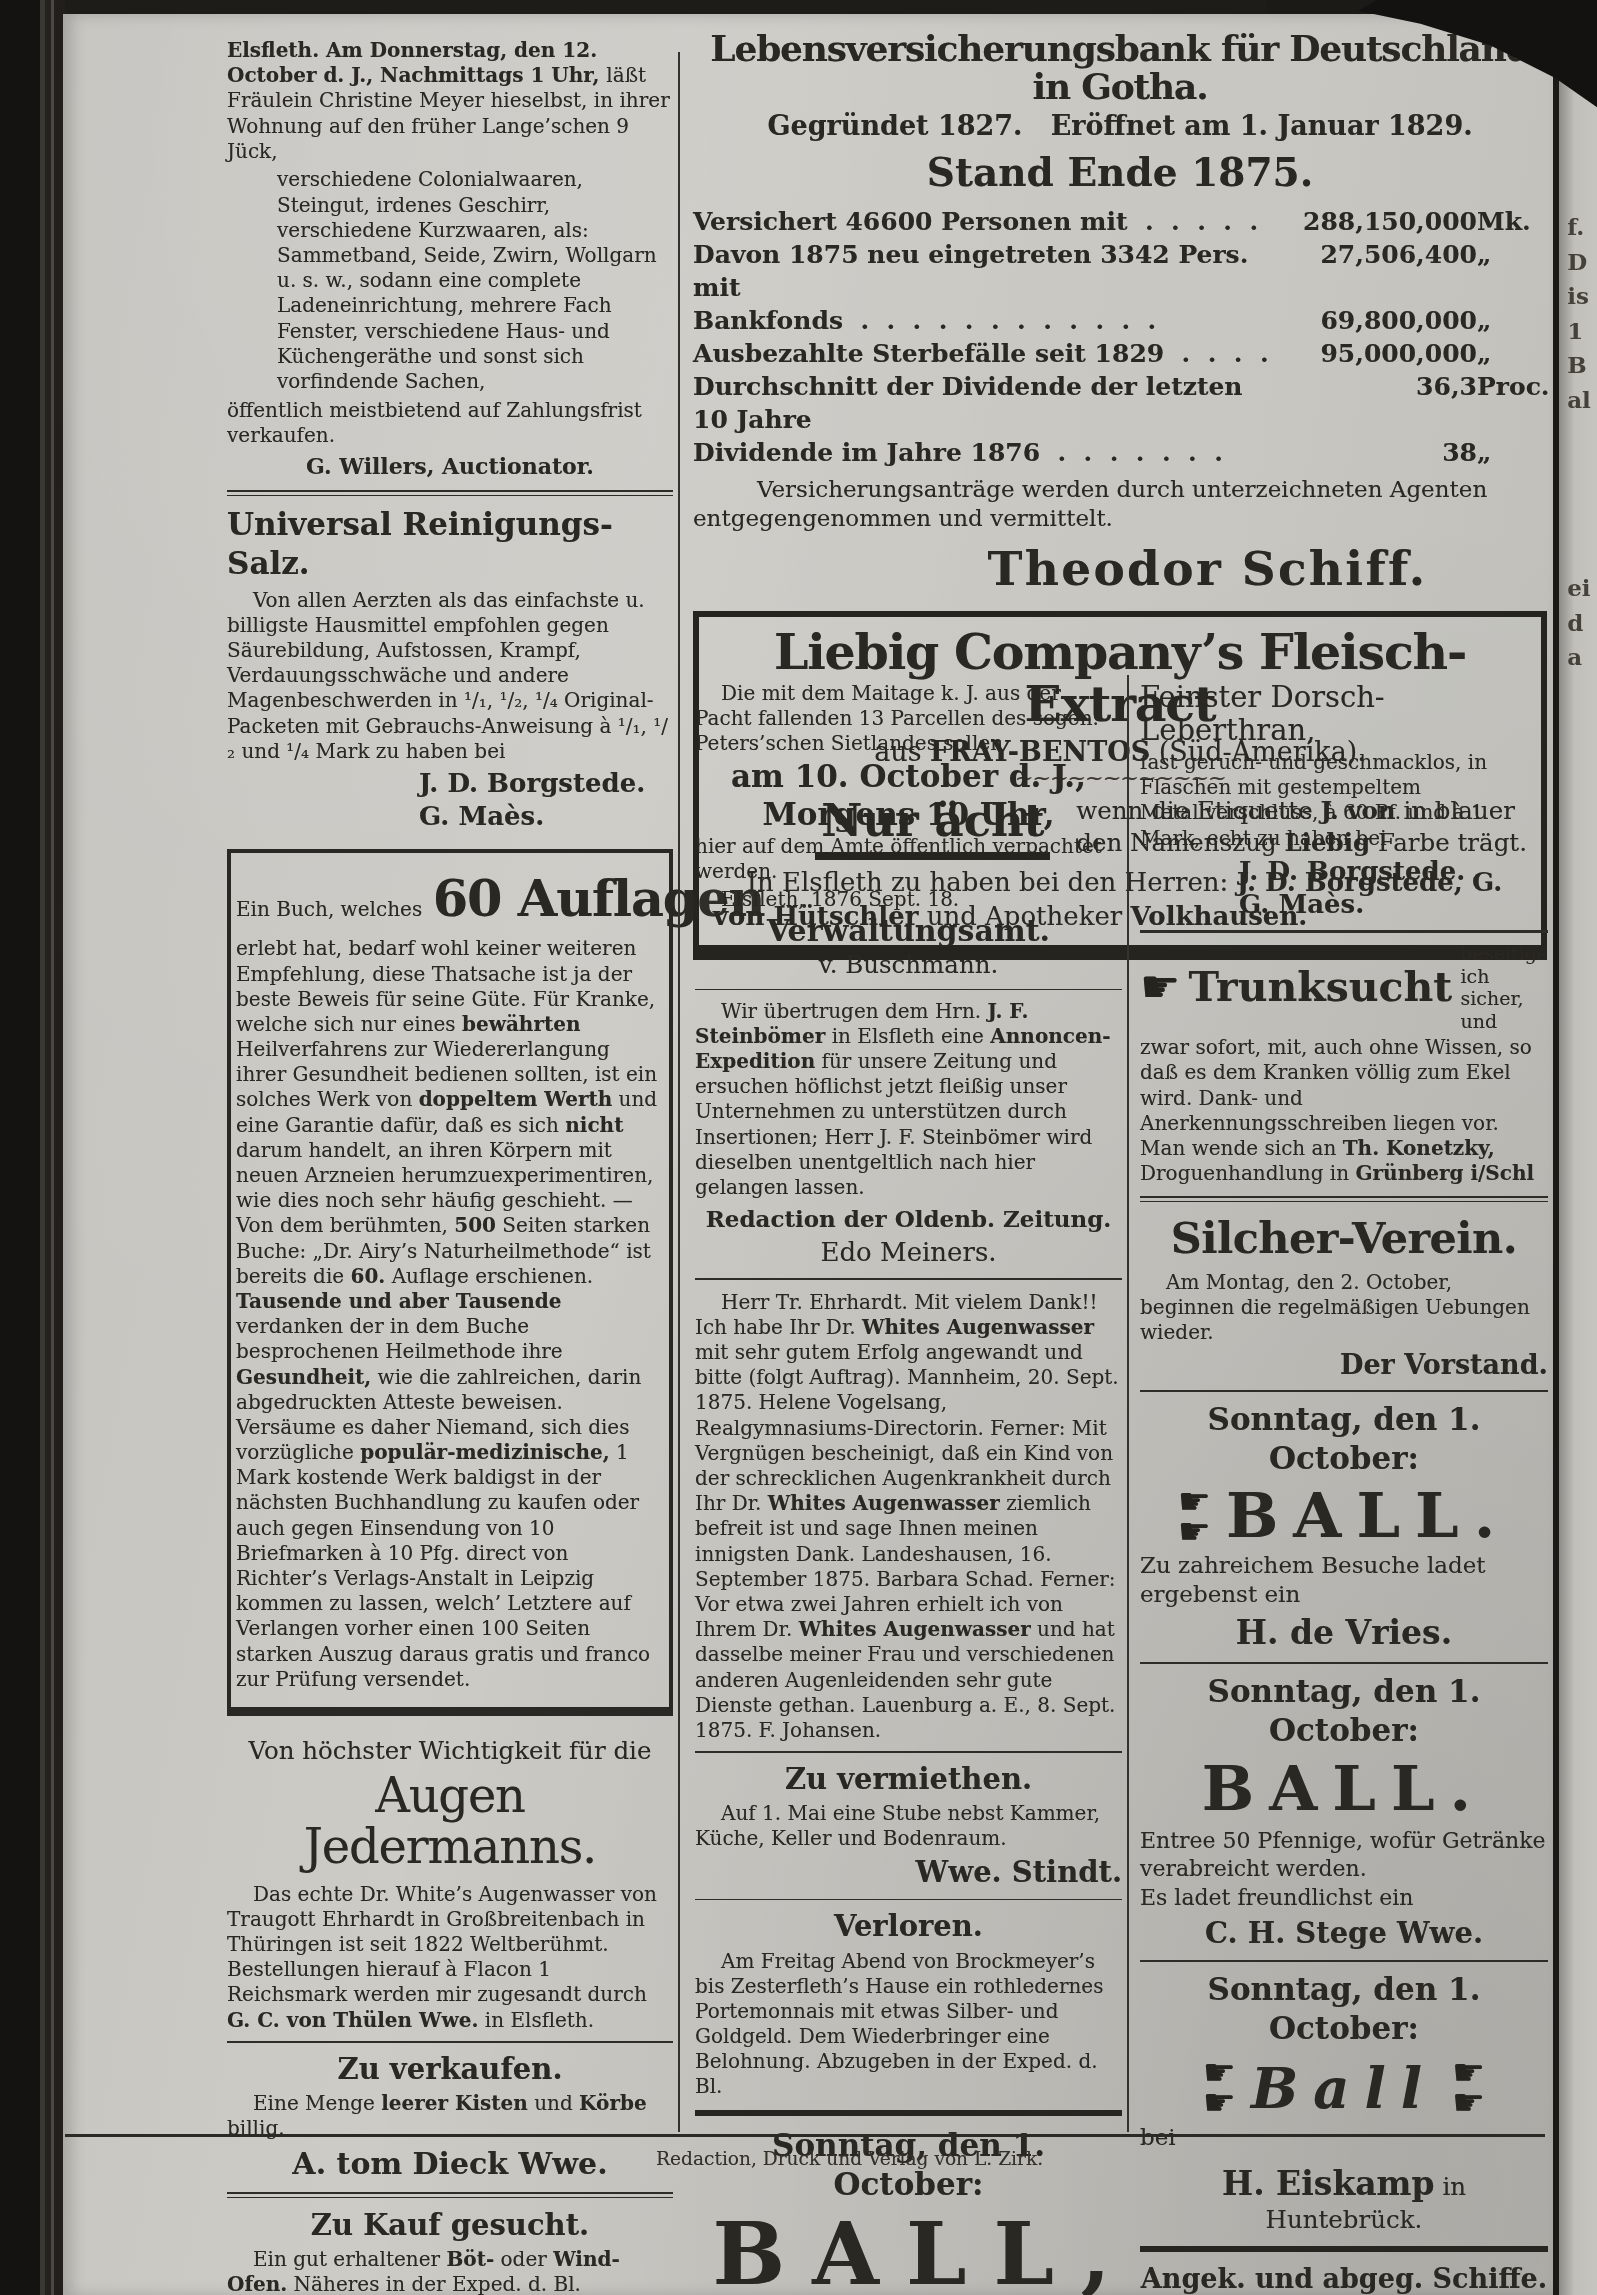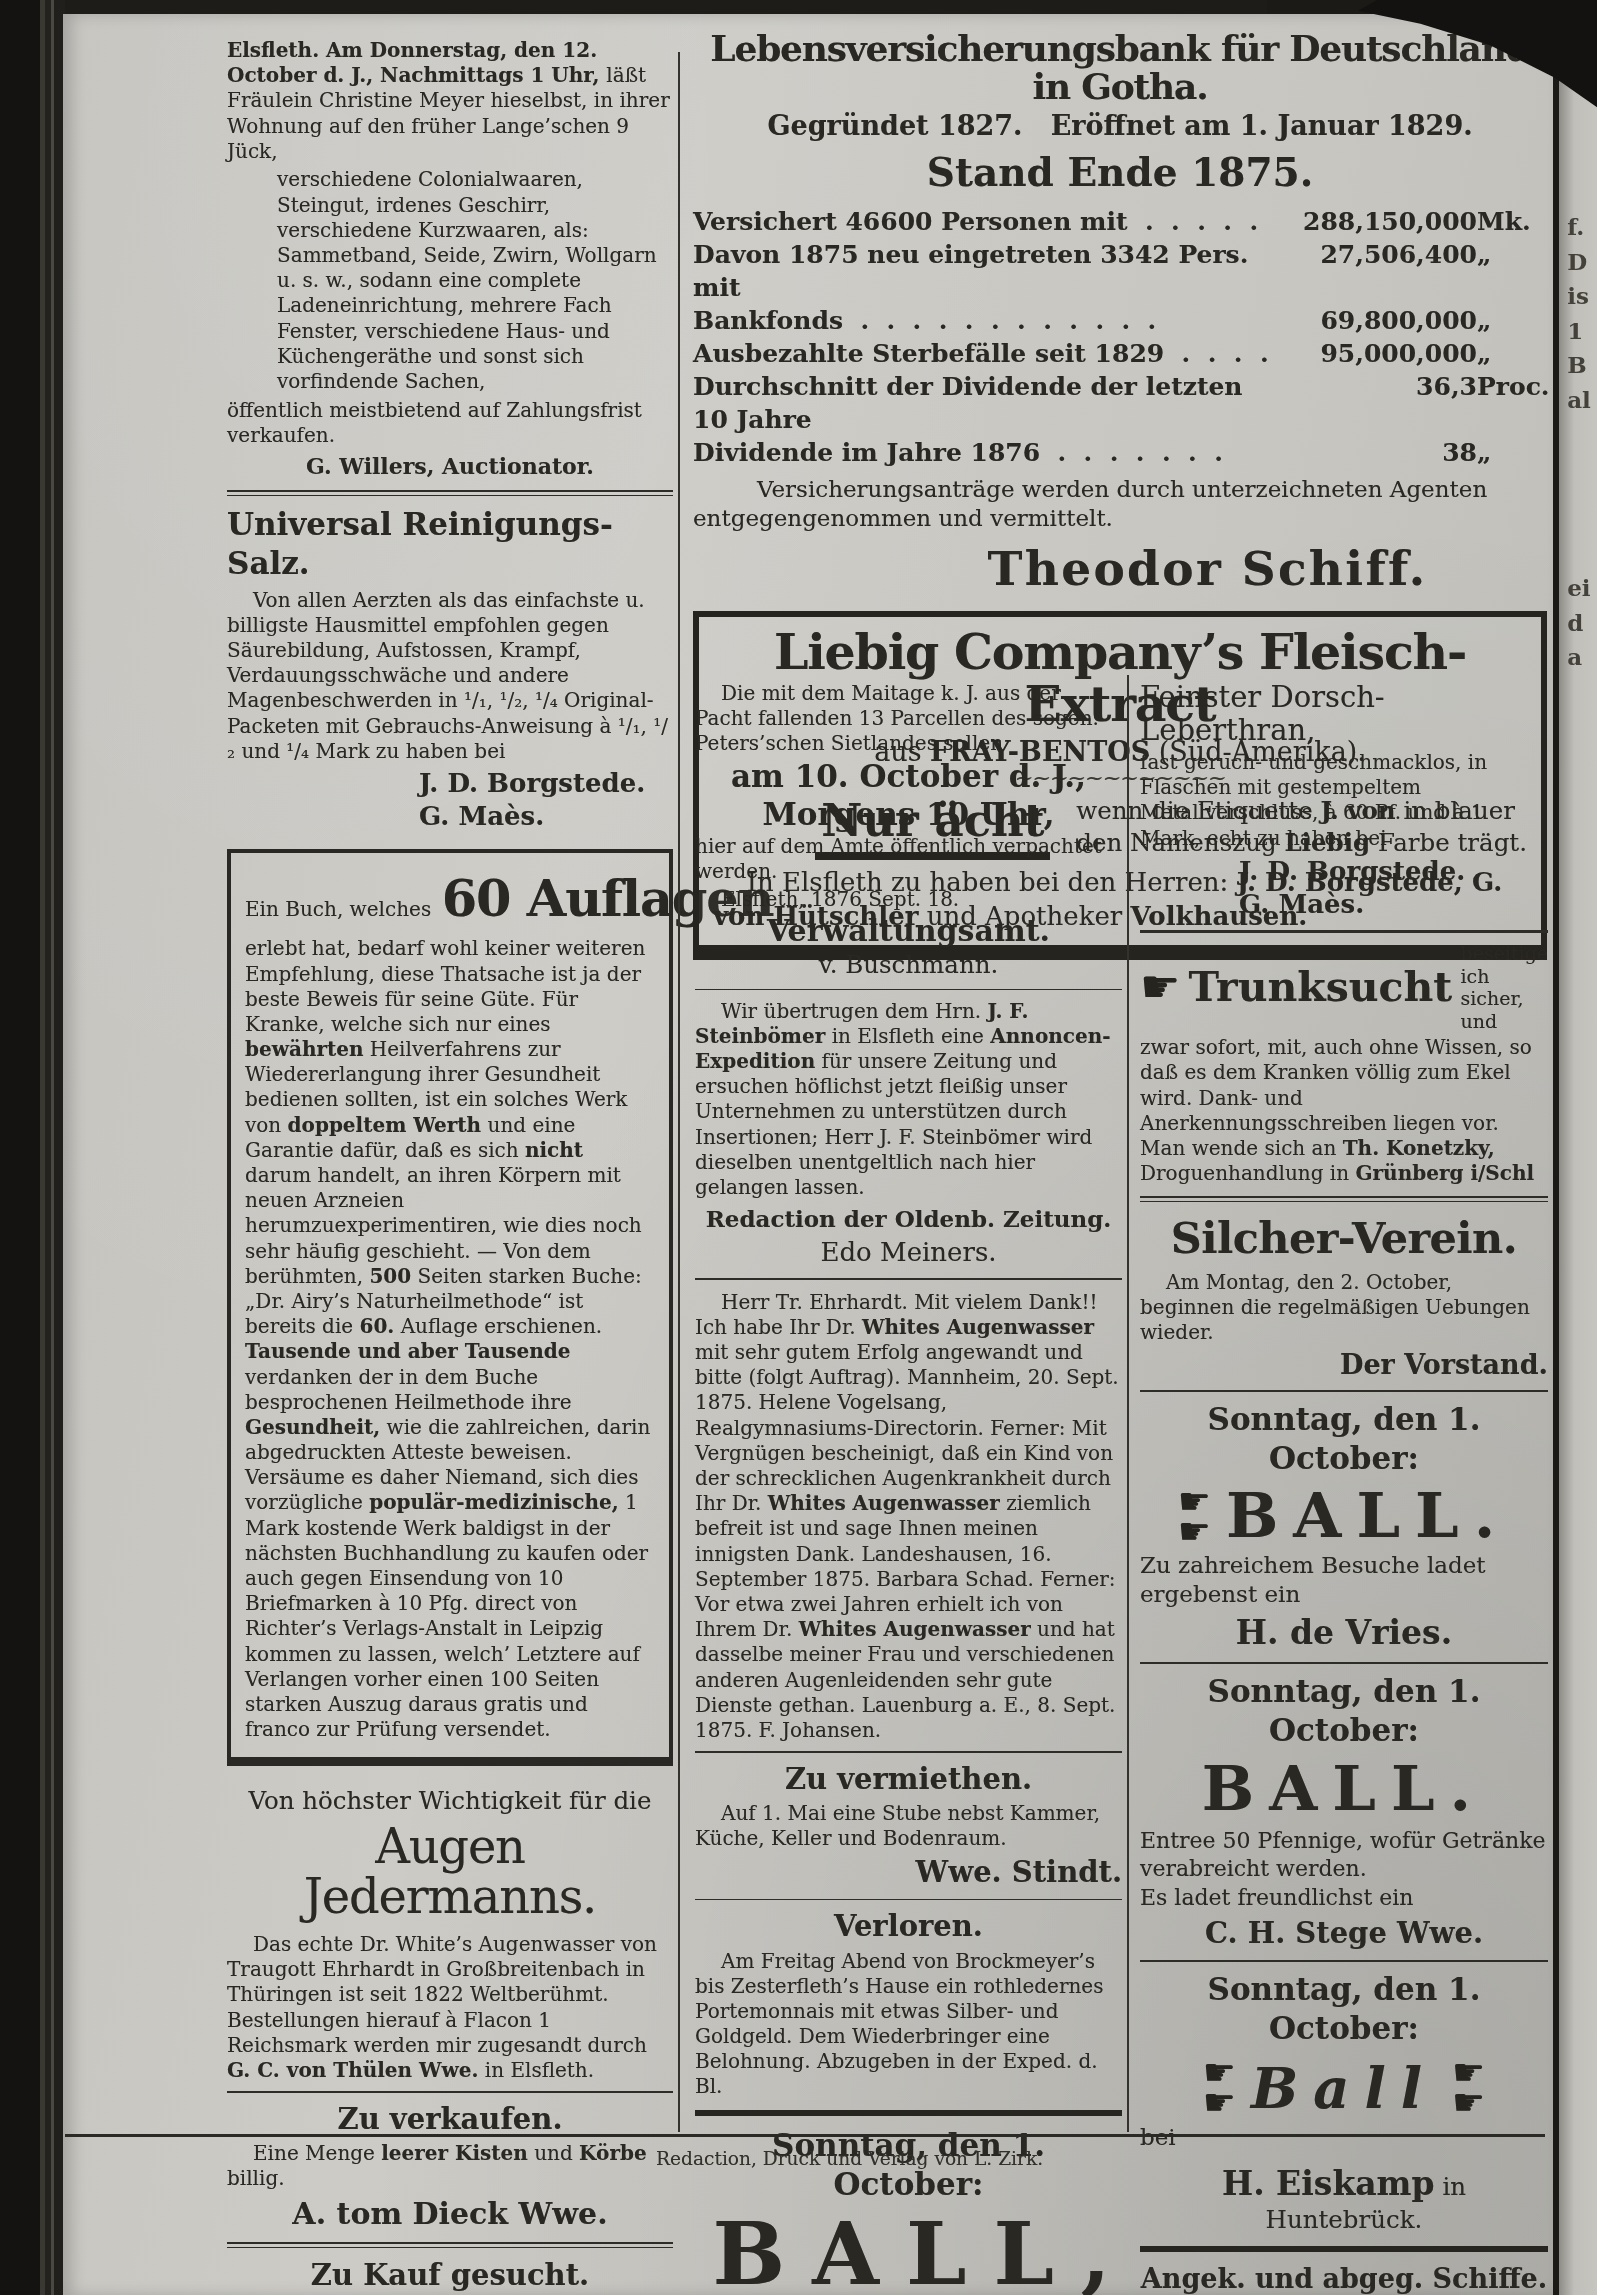--- a/index.html
+++ b/index.html
@@ -45,21 +45,21 @@
   .rule-thick{height:5.8px;background:#27251f;margin:10.5px 0;}
   .rule-double{border-top:2.9px solid #2e2c26;border-bottom:1.7px solid #2e2c26;height:2.9px;margin:9.3px 0;}
   .vdiv{position:absolute;width:2.3px;background:#34322c;}
   .v1{left:678px;top:52px;height:2080px;}
   .v2{left:1127px;top:675px;height:1457px;}
 
   
   .col1{left:227px;top:38px;width:446px;}
   .auction-list{margin-left:50px;margin-top:3.5px;margin-bottom:3.5px;}
   .h-salz{font-size:31px;font-weight:700;margin:5.8px 0 4.7px;}
-  .buch-box{border:4.1px solid #2a2825;border-bottom-width:9.3px;padding:13px 14px 15px;margin:16.3px 0 20px;}
+  .buch-box{border:4.1px solid #2a2825;border-bottom-width:9.3px;padding:13px 5px 15px;margin:16.3px 0 20px;}
   .buch-open{display:flex;align-items:baseline;gap:10.5px;}
   .buch-open .sm{font-size:20px;white-space:nowrap;}
   .buch-open .bg60{font-size:51px;font-weight:700;white-space:nowrap;letter-spacing:-1.2px;}
   .augen-pre{font-size:24.5px;text-align:center;margin-top:5.8px;}
   .h-augen{font-size:48px;font-weight:400;text-align:center;letter-spacing:-1.2px;line-height:1.05;margin:3.5px 0 10.5px;}
   .h-small{font-size:29px;font-weight:700;text-align:center;margin:3.5px 0 3.5px;}
 
   
   .topad{left:693px;top:30px;width:854px;}
   .bank-title{font-size:36px;font-weight:700;letter-spacing:-1.2px;text-align:center;line-height:1.05;}

